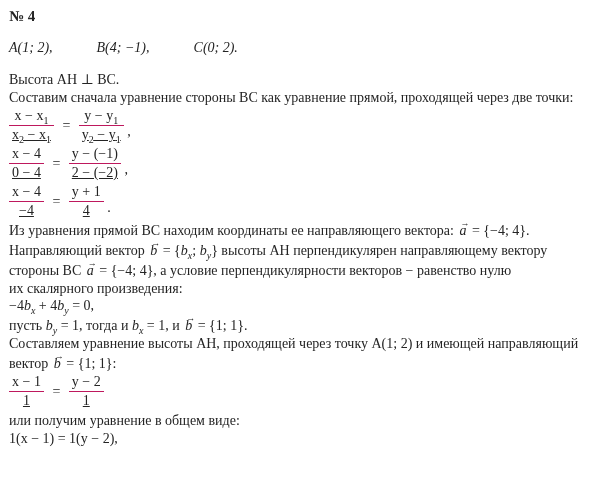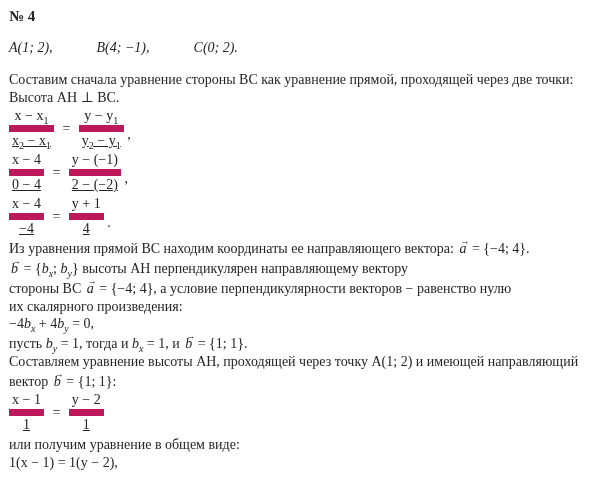--- a/index.html
+++ b/index.html
@@ -11,43 +11,43 @@
     overflow:hidden;
   }
   .title { font-weight:700; font-size:15px; margin:2px 0 14px 0; }
   .p { margin:0; line-height:17.5px; }
   .points { margin:0 0 15px 0; line-height:17px;font-style:italic; }
   .pt-gap { margin-right:44px; }
   .pt-gap-sm { margin-right:40px; }
   .vline { margin-top:2.5px; }
   .mline { margin:2px 0 3px 0; white-space:nowrap; }
   .frac { display:inline-block; vertical-align:middle; text-align:center; line-height:16px; }
-  .frac .num { display:block; padding:0 3px 1px 3px; border-bottom:7px solid #be185d; }
+  .frac .num { display:block; padding:0 3px 1px 3px; border-bottom:1px solid #be185d; }
   .frac .den { display:block; padding:1px 3px 0 3px;text-decoration:underline; }
   sub { font-size:10px; line-height:0; }
   .feq { display:inline-block; vertical-align:middle; margin:0 5px; }
   .ftail { display:inline-block; vertical-align:middle; position:relative; top:6px; }
   .vec { position:relative; display:inline-block; font-style:italic; padding:0 2px; }
   .vec .arr { position:absolute; top:-7px; left:3px; font-size:9px; font-style:normal; }
   .mi { font-style:italic; }
   .mi sub { font-style:italic; }
 </style>
 </head>
 <body>
 
 <div class="page">
 
   <div class="title">№ 4</div>
 
   <div class="points">
     <span class="pt-gap">A(1; 2),</span><span class="pt-gap">B(4; −1),</span><span>C(0; 2).</span>
   </div>
 
+  <p class="p">Высота AH ⊥ BC.</p>
   <p class="p">Составим сначала уравнение стороны BC как уравнение прямой, проходящей через две точки:</p>
-  <p class="p">Высота AH ⊥ BC.</p>
 
   <div class="mline">
     <span class="frac">
       <span class="num"><span>x − x</span><sub>1</sub></span>
       <span class="den"><span>x</span><sub>2</sub><span> − x</span><sub>1</sub></span>
     </span>
     <span class="feq">=</span>
     <span class="frac">
       <span class="num"><span>y − y</span><sub>1</sub></span>
       <span class="den"><span>y</span><sub>2</sub><span> − y</span><sub>1</sub></span>
@@ -80,21 +80,21 @@
       <span class="den">4</span>
     </span>
     <span class="ftail">.</span>
   </div>
 
   <p class="p">
     <span>Из уравнения прямой BC находим координаты ее направляющего вектора: </span><span class="vec"><span class="arr">→</span><i>a</i></span><span> = {−4; 4}.</span>
   </p>
 
   <p class="p vline">
-    <span class="vec"><span class="arr">→</span><i>b</i></span><span> = {</span><span class="mi"><i>b</i><sub>x</sub></span><span>; </span><span class="mi"><i>b</i><sub>y</sub></span><span>} высоты AH перпендикулярен направляющему вектору</span>
+    <span>Направляющий вектор </span><span class="vec"><span class="arr">→</span><i>b</i></span><span> = {</span><span class="mi"><i>b</i><sub>x</sub></span><span>; </span><span class="mi"><i>b</i><sub>y</sub></span><span>} высоты AH перпендикулярен направляющему вектору</span>
   </p>
 
   <p class="p vline">
     <span>стороны BC </span><span class="vec"><span class="arr">→</span><i>a</i></span><span> = {−4; 4}, а условие перпендикулярности векторов − равенство нулю</span>
   </p>
 
   <p class="p">их скалярного произведения:</p>
 
   <p class="p">
     <span>−4</span><span class="mi"><i>b</i><sub>x</sub></span><span> + 4</span><span class="mi"><i>b</i><sub>y</sub></span><span> = 0,</span>

